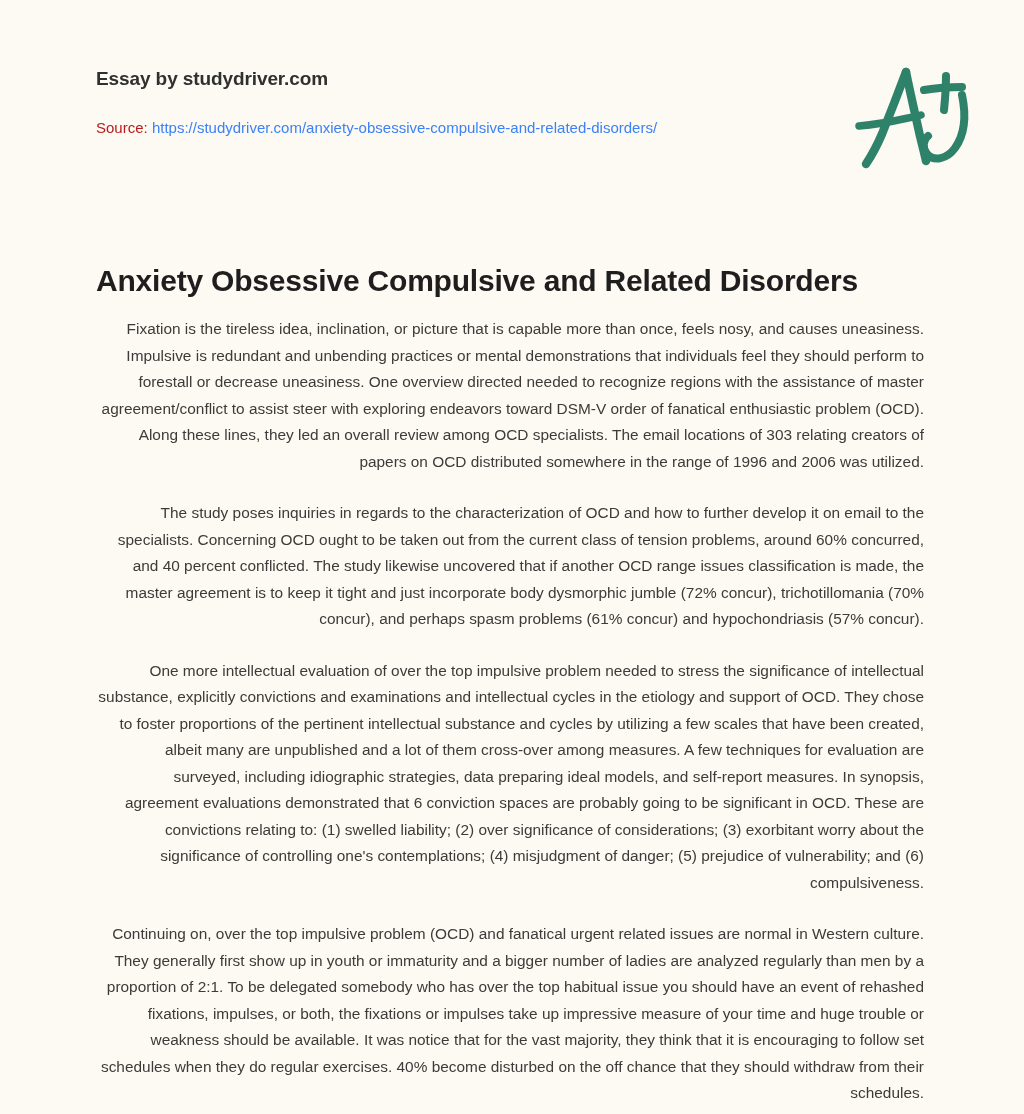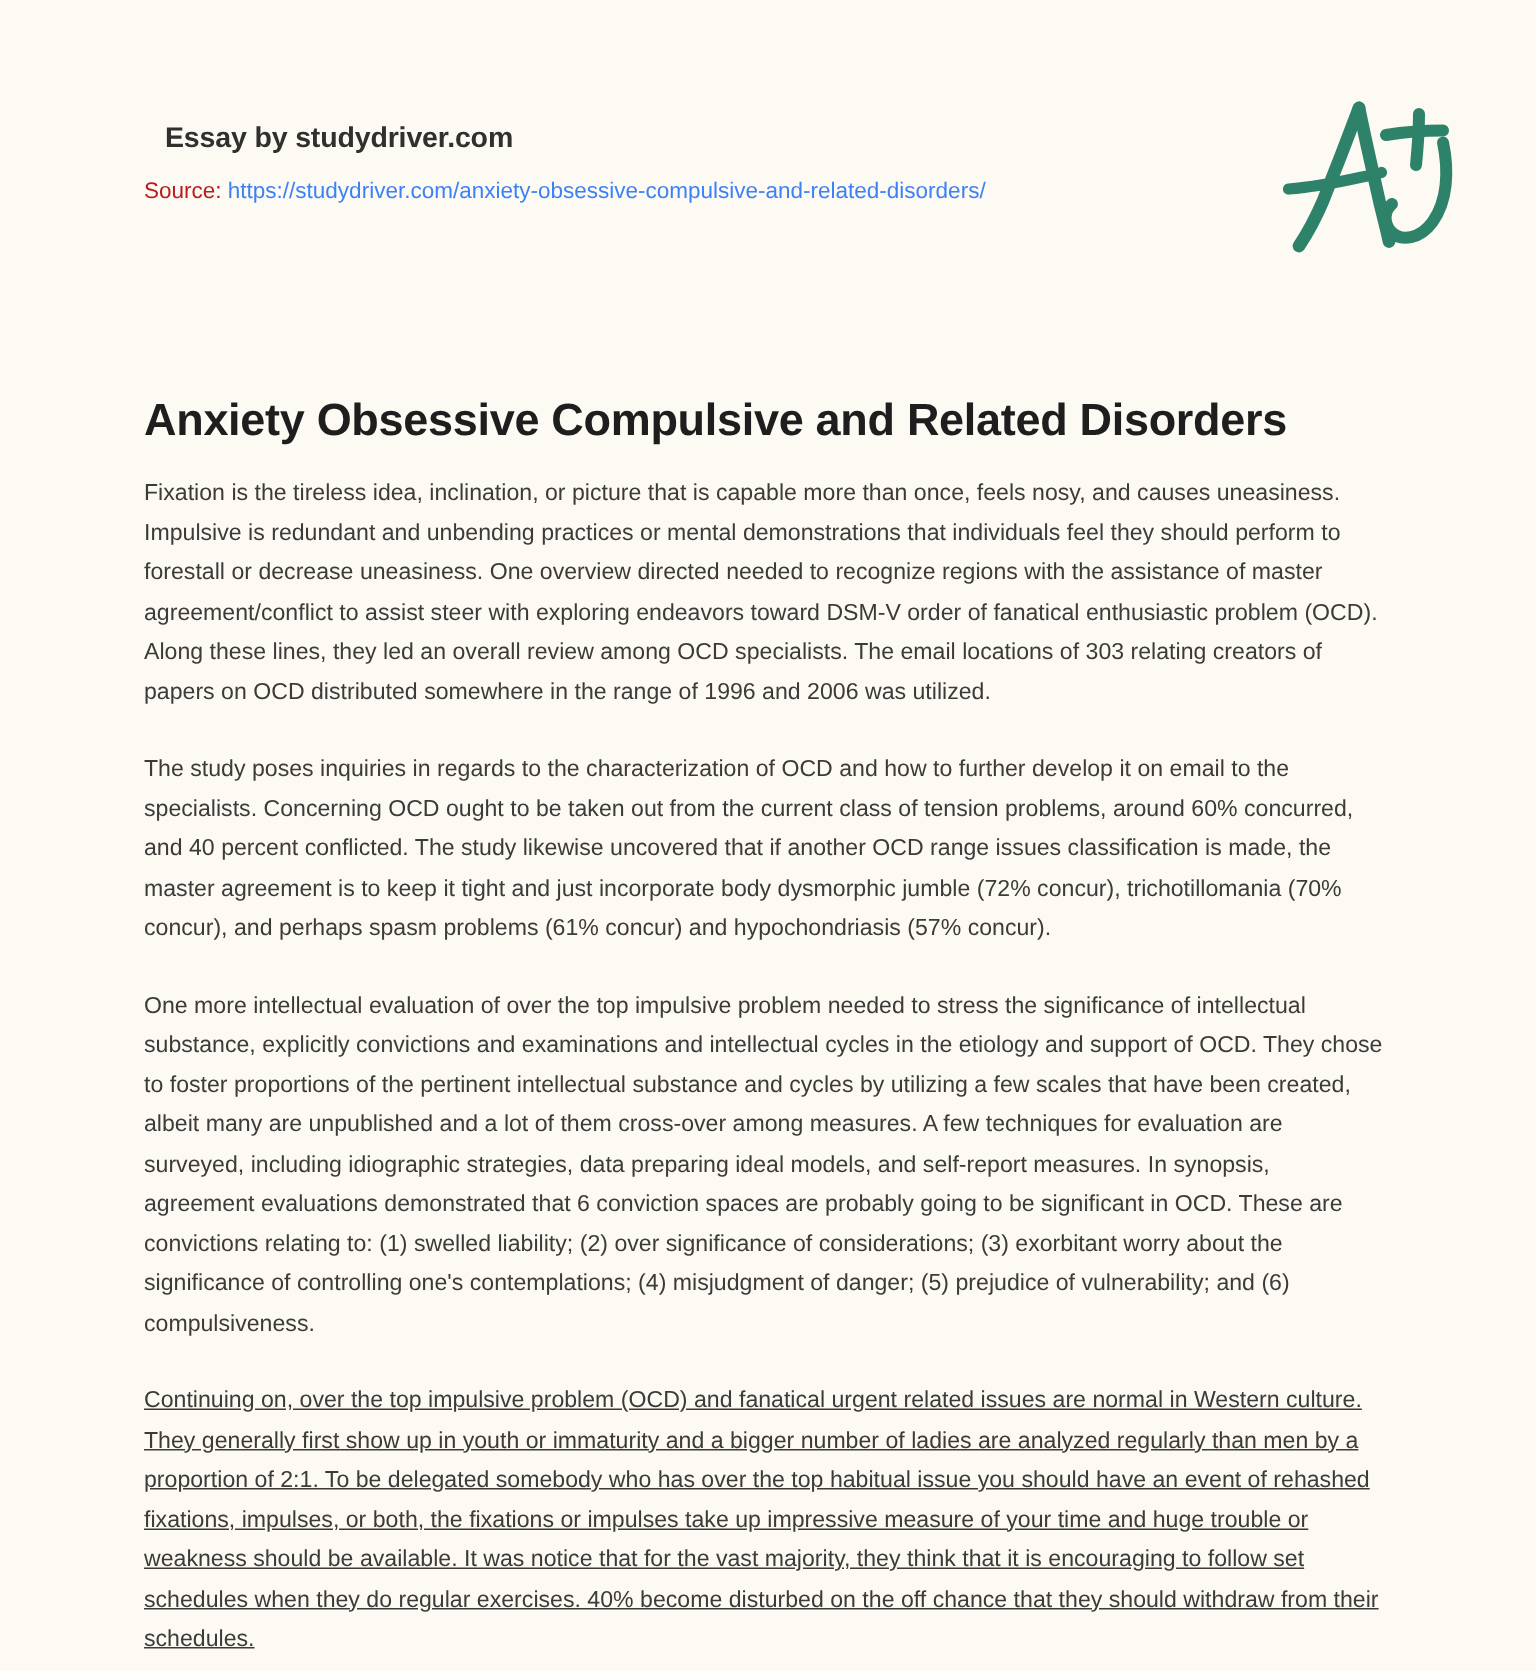--- a/index.html
+++ b/index.html
@@ -29,21 +29,21 @@
     top: 66px;
     right: 96px;
     height: 120px;
   }
   .byline {
     font-size: 19px;
     font-weight: 700;
     color: #30302f;
     letter-spacing: -0.1px;
     line-height: 26px;
-    margin: 14px;
+    margin: 0;
     white-space: nowrap;
   }
   .source-line {
     margin: 0;
     position: absolute;
     top: 51px;
     left: 0;
     font-size: 15px;
     line-height: 22px;
     white-space: nowrap;
@@ -86,24 +86,24 @@
     position: absolute;
     left: 96px;
     top: 316px;
     width: 828px;
   }
   .article p {
     margin: 0 0 25px 0;
     font-size: 15.4px;
     line-height: 26.5px;
     color: #3d3b39;
-    text-align: left;
+    text-align: right;
     letter-spacing: 0.01px;
   }
-  .article p:last-child { margin-bottom: 12px; text-decoration: underline; }
+  .article p:last-child { margin-bottom: 12px; }
 </style>
 </head>
 <body>
 
 <div class="page">
 
   <div class="header">
     <p class="byline">Essay by studydriver.com</p>
 
     <p class="source-line">

